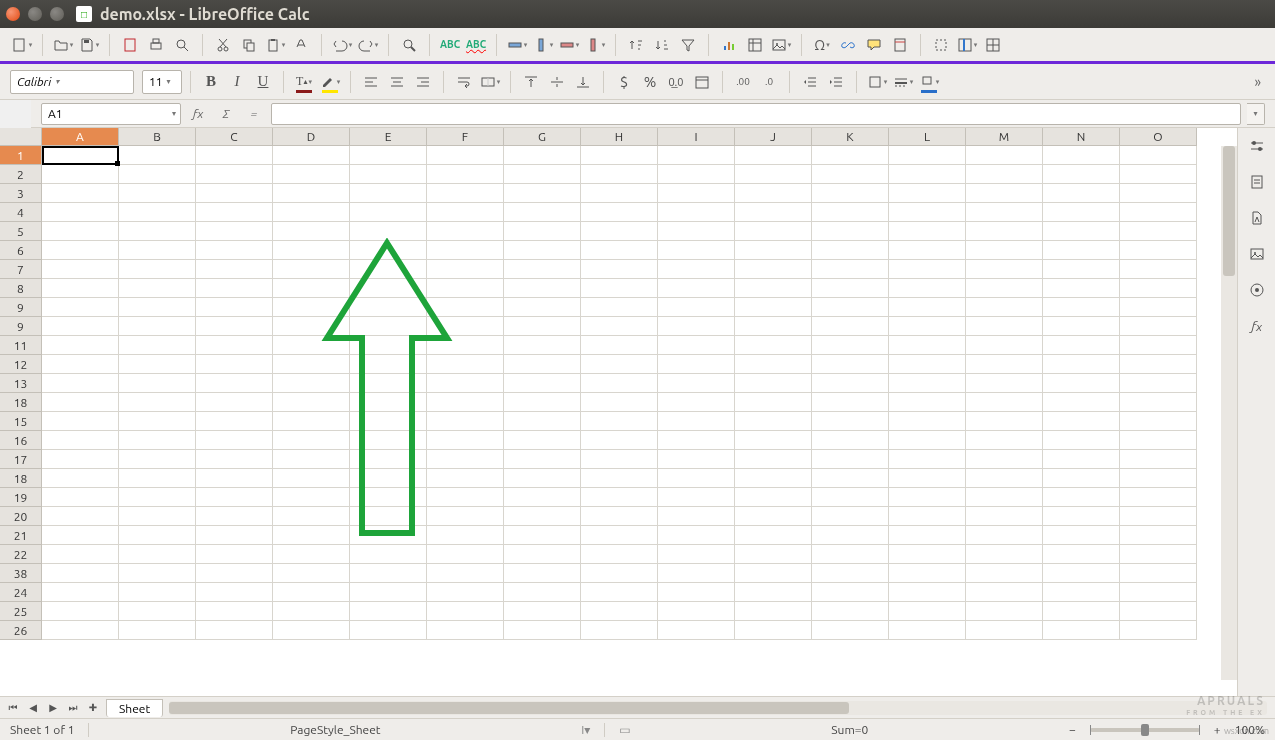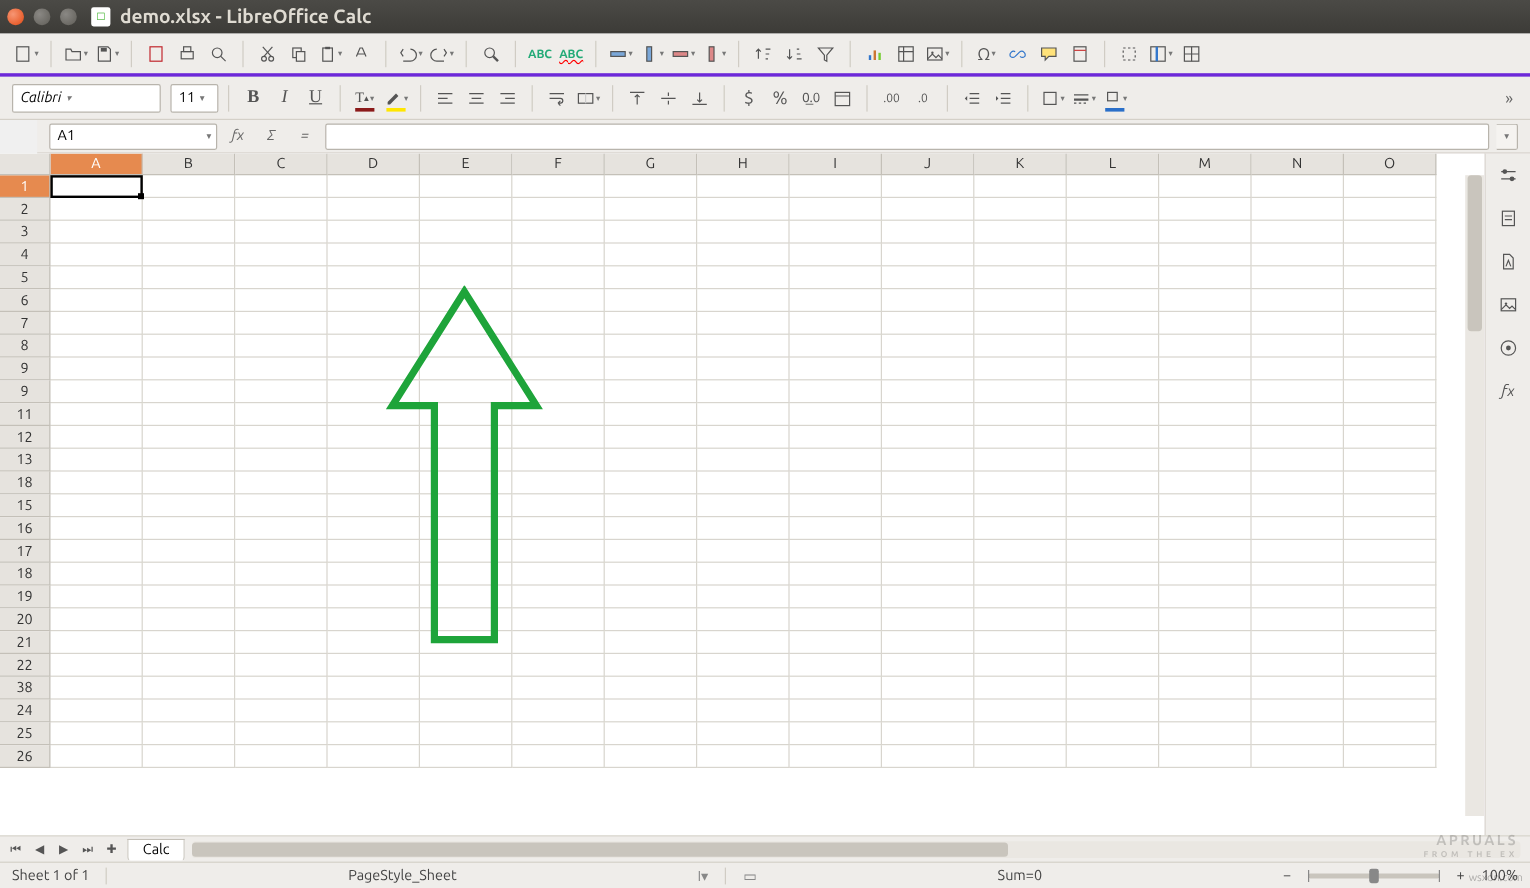--- a/index.html
+++ b/index.html
@@ -963,21 +963,21 @@
     <span class="side-btn" style="font-style:italic; font-size:13px;">ƒ<sub>x</sub></span>
   </div>
 </div>
 
 <div class="hscroll-row">
   <span class="nav-btn">⏮</span>
   <span class="nav-btn">◀</span>
   <span class="nav-btn">▶</span>
   <span class="nav-btn">⏭</span>
   <span class="nav-btn">✚</span>
-  <span class="tab"><span>Calc</span></span>
+  <span class="tab"><span>Sheet</span></span>
   <div class="hscroll-track">
       <div class="hthumb"></div>
     </div>
 </div>
 
 <div class="status">
   <span>Sheet 1 of 1</span>
   <span class="status-sep"></span>
   <span class="spacer"></span>
   <span>PageStyle_Sheet</span>

